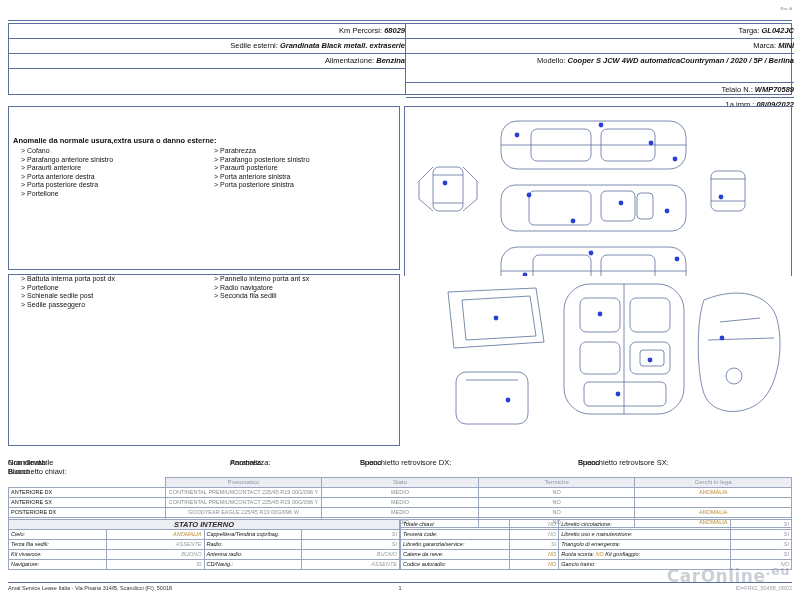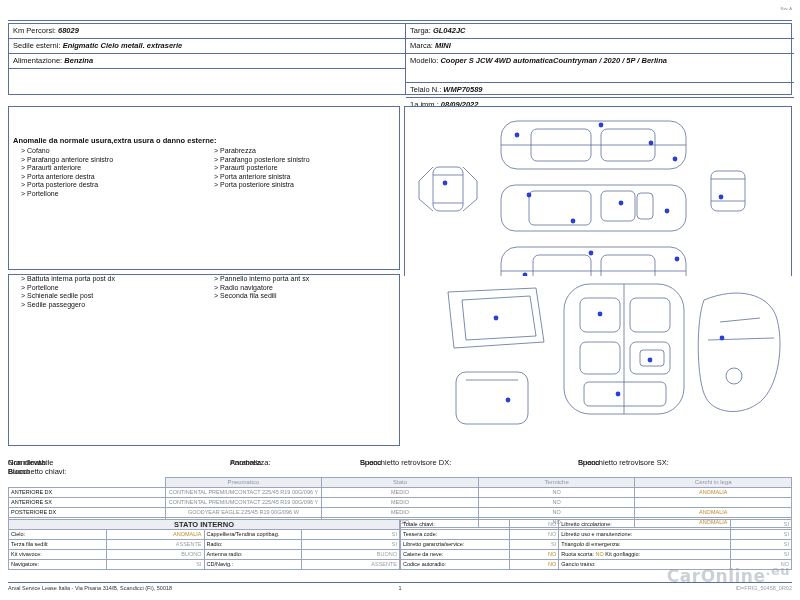--- a/index.html
+++ b/index.html
@@ -36,20 +36,21 @@
   }
   .ident .col-l{position:absolute;left:0;top:0;width:396px;height:100%;}
   .ident .col-r{position:absolute;left:396px;top:0;width:388px;height:100%;border-left:1px solid #5a6f9c;}
   .irow{
     position:relative;height:14px;line-height:14px;
     border-bottom:1px solid #5a6f9c;
     padding-left:4px;
     white-space:nowrap;
     overflow:hidden;
     font-size:7.5px;
+    text-align:right;
   }
   .irow.noline{border-bottom:none;}
   .irow .lab{color:#111;}
   .irow .val{font-weight:bold;font-style:italic;}
   .irow.tall{height:28px;line-height:13px;white-space:normal;}
 
   
   .panel{
     position:absolute;border:1px solid #5a6f9c;box-sizing:border-box;background:#fff;
   }
@@ -81,21 +82,21 @@
   .tyres .c-st{width:96px;text-align:center;color:#8b8f96;}
   .tyres .c-th{width:96px;text-align:center;color:#8b8f96;}
   .tyres .c-rim{width:96px;text-align:center;color:#b08a3a;}
   .tyres .anom{color:#b98b2e;}
 
   
   .sect-head{
     background:#eceef3;text-align:center;font-weight:bold;font-size:7.5px;
     color:#2b2b2b;height:11px;line-height:11px;
   }
-  .binfo{font-size:5.5px;}
+  .binfo{font-size:5.5px;font-style:italic;}
   .binfo td{border:1px solid #9aa6bd;height:9px;line-height:9px;padding:0 2px;}
   .k{color:#111;}
   .v{text-align:right;color:#9aa0a8;}
   .v.gold{color:#b98b2e;}
 
   .left-bottom{position:absolute;left:8px;top:519px;width:392px;}
   .right-bottom{position:absolute;left:400px;top:519px;width:392px;}
   .bt{width:100%;border-collapse:collapse;table-layout:fixed;}
 
   
@@ -124,21 +125,21 @@
   <div class="hr-top"></div>
 
   <div class="ident">
     <div class="col-l">
       <div class="irow">
         <span class="lab">Km Percorsi:</span>
         <span class="val">68029</span>
       </div>
       <div class="irow">
         <span class="lab">Sedile esterni:</span>
-        <span class="val">Enigmatic Cielo metall. extraserie</span>
+        <span class="val">Grandinata Black metall. extraserie</span>
       </div>
       <div class="irow">
         <span class="lab">Alimentazione:</span>
         <span class="val">Benzina</span>
       </div>
     </div>
     <div class="col-r">
       <div class="irow">
         <span class="lab">Targa:</span>
         <span class="val">GL042JC</span>

